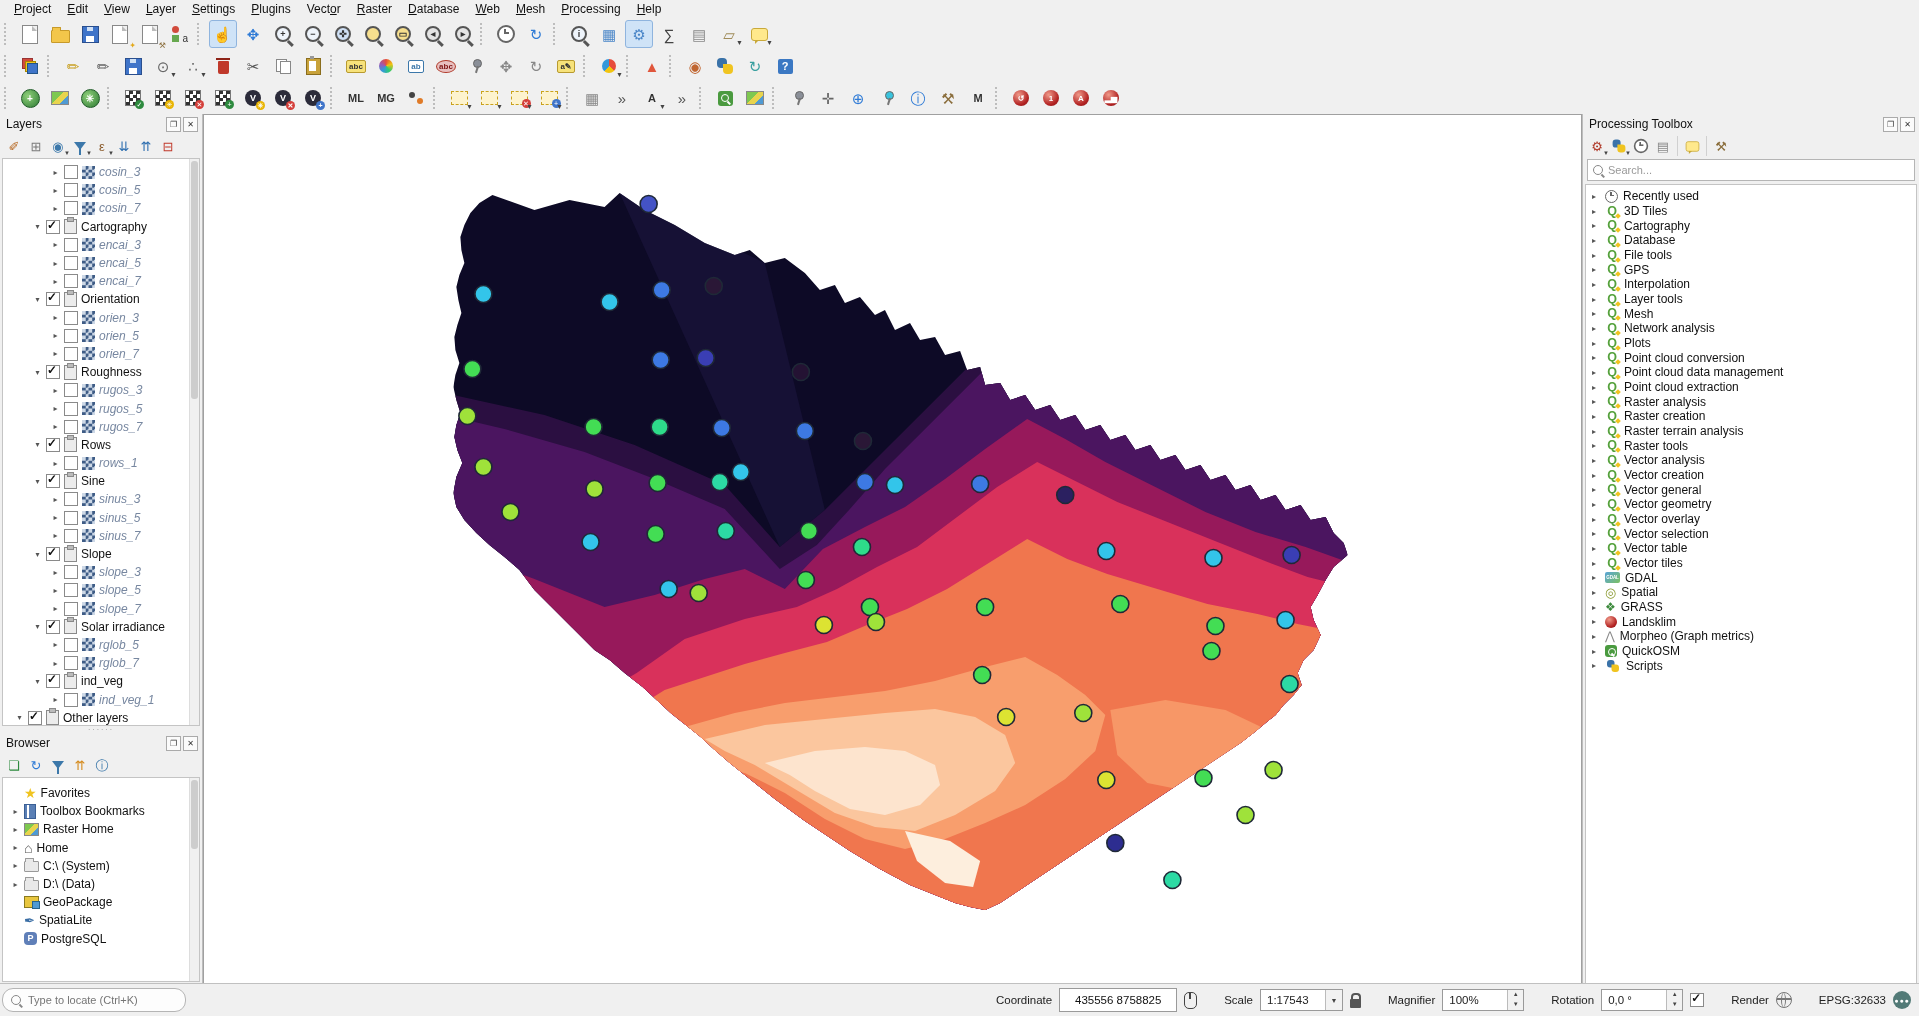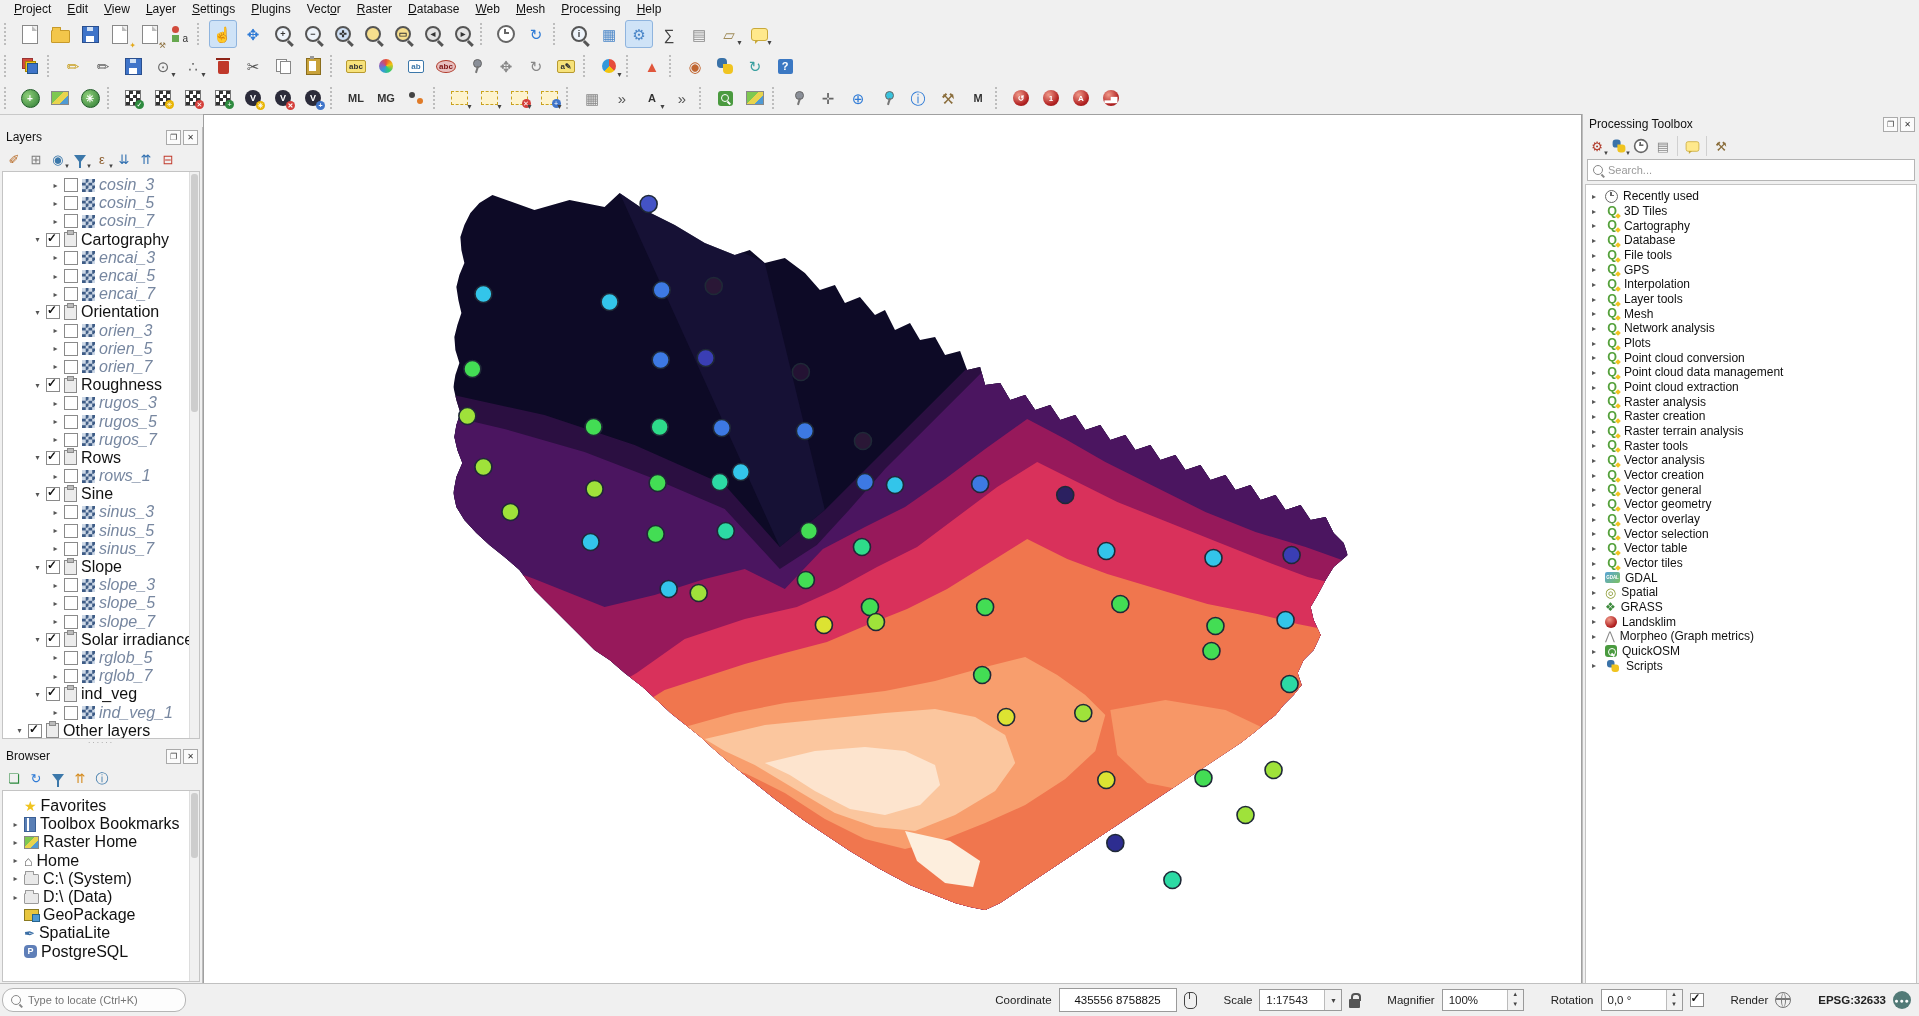--- a/index.html
+++ b/index.html
@@ -73,39 +73,39 @@
   .ic-paste{width:13px;height:15px;background:#c8a23a;border:1px solid #8a6d1d;position:relative;}
   .ic-paste::before{content:'';position:absolute;left:2px;top:2px;width:7px;height:10px;background:#fff;}
   .ic-paste::after{content:'';position:absolute;left:3.5px;top:-3px;width:4px;height:3px;background:#999;}
   .ic-rainbow{width:14px;height:14px;border-radius:50%;background:conic-gradient(#e74c3c,#f1c40f,#2ecc71,#3498db,#9b59b6,#e74c3c);}
   .ic-pie{width:14px;height:14px;border-radius:50%;background:conic-gradient(#e74c3c 0 130deg,#f1c40f 0 220deg,#3498db 0);}
   .chip{font-size:8px;font-weight:bold;border:1px solid #b89a30;background:#f7e27a;color:#333;padding:1px 2px;border-radius:2px;}
   .chip.wh{background:#fff;border-color:#3c78aa;color:#3c78aa;}
   .chip.rd{background:#e8c0c0;border-color:#b03a2a;color:#7d1414;border-radius:50%;}
   
   #main{position:absolute;top:114px;bottom:32px;left:0;right:0;display:flex;}
-  #left{width:202px;display:flex;flex-direction:column;border-right:1px solid #bdbdbd;background:#f0f0f0;margin-top:13px;}
+  #left{width:202px;display:flex;flex-direction:column;border-right:1px solid #bdbdbd;background:#f0f0f0;}
   .panel-head{height:20px;display:flex;align-items:center;padding:0 4px 0 6px;}
   .panel-title{flex:1;font-size:12px;color:#111;}
   .pbtn{width:13px;height:13px;font-size:8px;line-height:13px;text-align:center;color:#333;border:1px solid #aaa;background:#fbfbfb;margin-left:2px;}
   .panel-tools{height:24px;display:flex;align-items:center;gap:2px;padding:0 4px;}
   .pt{position:relative;width:20px;height:20px;display:flex;align-items:center;justify-content:center;}
   .pt .g{font-size:13px;line-height:1;}
   .pt .dd{position:absolute;right:-2px;bottom:0;font-size:6px;color:#444;}
   .ic-funnel{width:0;height:0;border-left:6px solid transparent;border-right:6px solid transparent;border-top:8px solid #3c78aa;position:relative;}
   .ic-funnel::after{content:'';position:absolute;left:-1px;top:-2px;width:2px;height:7px;background:#3c78aa;}
   .tree{flex:1;background:#fff;border:1px solid #c4c4c4;margin:0 2px 2px 2px;overflow:hidden;position:relative;}
   .trow{display:flex;align-items:center;height:18.2px;gap:4px;white-space:nowrap;}
   .trow .exp{width:9px;font-size:8px;color:#555;text-align:center;flex:none;}
   .cb{width:12px;height:12px;border:1px solid #8a8a8a;background:#fff;flex:none;position:relative;}
   .cb.on::after{content:'✓';position:absolute;left:0px;top:-3px;font-size:12px;font-weight:bold;color:#111;}
   .ic-raster{width:13px;height:13px;background:conic-gradient(#3e5c86 25%,#cdd8e6 0 50%,#3e5c86 0 75%,#cdd8e6 0);background-size:6.5px 6.5px;flex:none;}
   .ic-group{width:11px;height:13px;background:#ececec;border:1px solid #8a8a8a;position:relative;flex:none;}
   .ic-group::before{content:'';position:absolute;left:2px;top:-3px;width:5px;height:3px;background:#bbb;border:1px solid #8a8a8a;}
-  .lyr-name{font-size:16px;color:#111;}
+  .lyr-name{font-size:12px;color:#111;}
   .lyr-name.child{font-style:italic;color:#7787a0;}
   .vscroll{position:absolute;right:0;top:0;bottom:0;width:9px;background:#f0f0f0;border-left:1px solid #ddd;}
   .vthumb{position:absolute;left:1px;right:1px;background:#cdcdcd;border-radius:3px;}
   .grip{height:5px;text-align:center;color:#999;font-size:7px;line-height:4px;letter-spacing:2px;}
   
   .ic-book{width:10px;height:13px;background:#5a7fb5;border:1px solid #3a5f95;position:relative;flex:none;}
   .ic-book::after{content:'';position:absolute;left:2px;top:0;width:2px;height:13px;background:#fff;}
   .ic-geo{width:13px;height:10px;background:#e8c63f;border:1px solid #8a7a20;position:relative;flex:none;}
   .ic-geo::after{content:'';position:absolute;right:-2px;bottom:-2px;width:6px;height:6px;background:#4f9ad3;border:1px solid #26648e;}
   .ic-pg{width:13px;height:13px;border-radius:4px;background:#5f7fb8;color:#fff;font-size:9px;font-weight:bold;text-align:center;line-height:13px;flex:none;}
@@ -1104,16 +1104,16 @@
     <div class="sb-combo">
       <span class="val">0,0 °</span>
       <span class="spin">
           <span>▲</span>
           <span>▼</span>
         </span>
     </div>
     <span class="cb on"></span>
     <span class="sb-label">Render</span>
     <span class="ic-globe"></span>
-    <span class="sb-label" style="font-weight:bold">EPSG:32633</span>
+    <span class="sb-label" style="font-weight:normal">EPSG:32633</span>
     <span class="ic-msg">●●●</span>
   </div>
 </div>
 
 </body></html>

